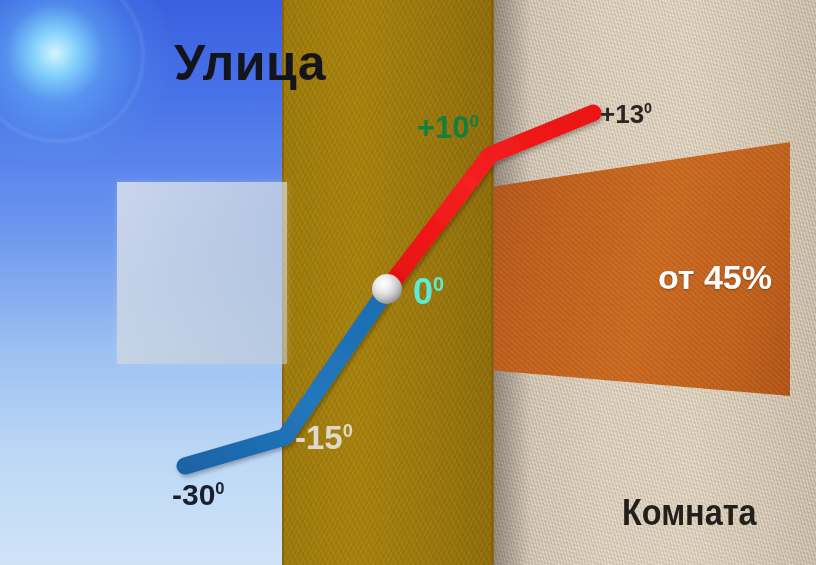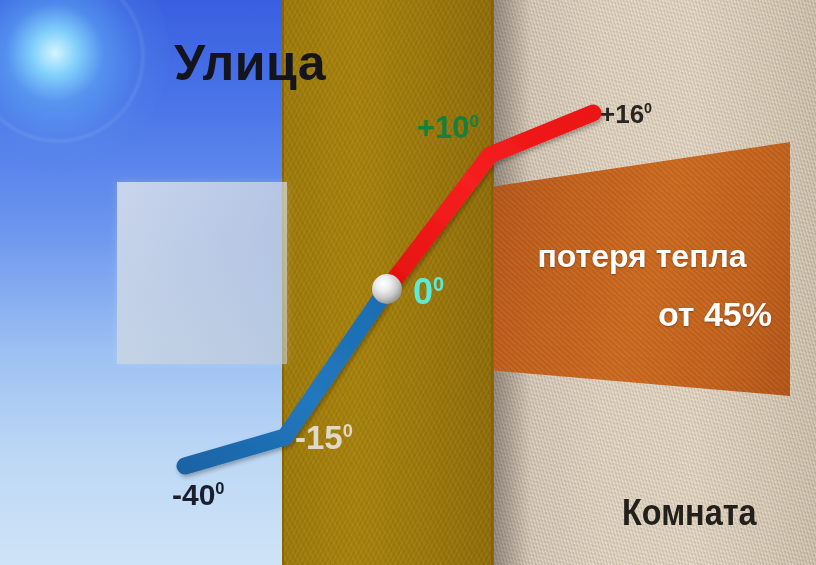--- a/index.html
+++ b/index.html
@@ -203,37 +203,36 @@
 
     <circle cx="387" cy="289" r="15" fill="url(#gball)"></circle>
   </svg>
 
   <div class="lbl t-ulitsa">Улица</div>
 
   <div class="lbl t-komnata">Комната</div>
 
 
   <div class="t-heat">
-    <span class="l1">потеря тепла</span>
     <span class="l2">от 45%</span>
   </div>
 
   <div class="temp t-p13">
-    <span>+16</span><span class="sup">0</span>
+    <span>+13</span><span class="sup">0</span>
   </div>
 
   <div class="temp t-p10">
     <span>+10</span><span class="sup">0</span>
   </div>
 
   <div class="temp t-zero">
     <span>0</span><span class="sup">0</span>
   </div>
 
   <div class="temp t-m15">
     <span>-15</span><span class="sup">0</span>
   </div>
 
   <div class="temp t-m20">
-    <span>-40</span><span class="sup">0</span>
+    <span>-30</span><span class="sup">0</span>
   </div>
 
 </div>
 
 </body></html>

